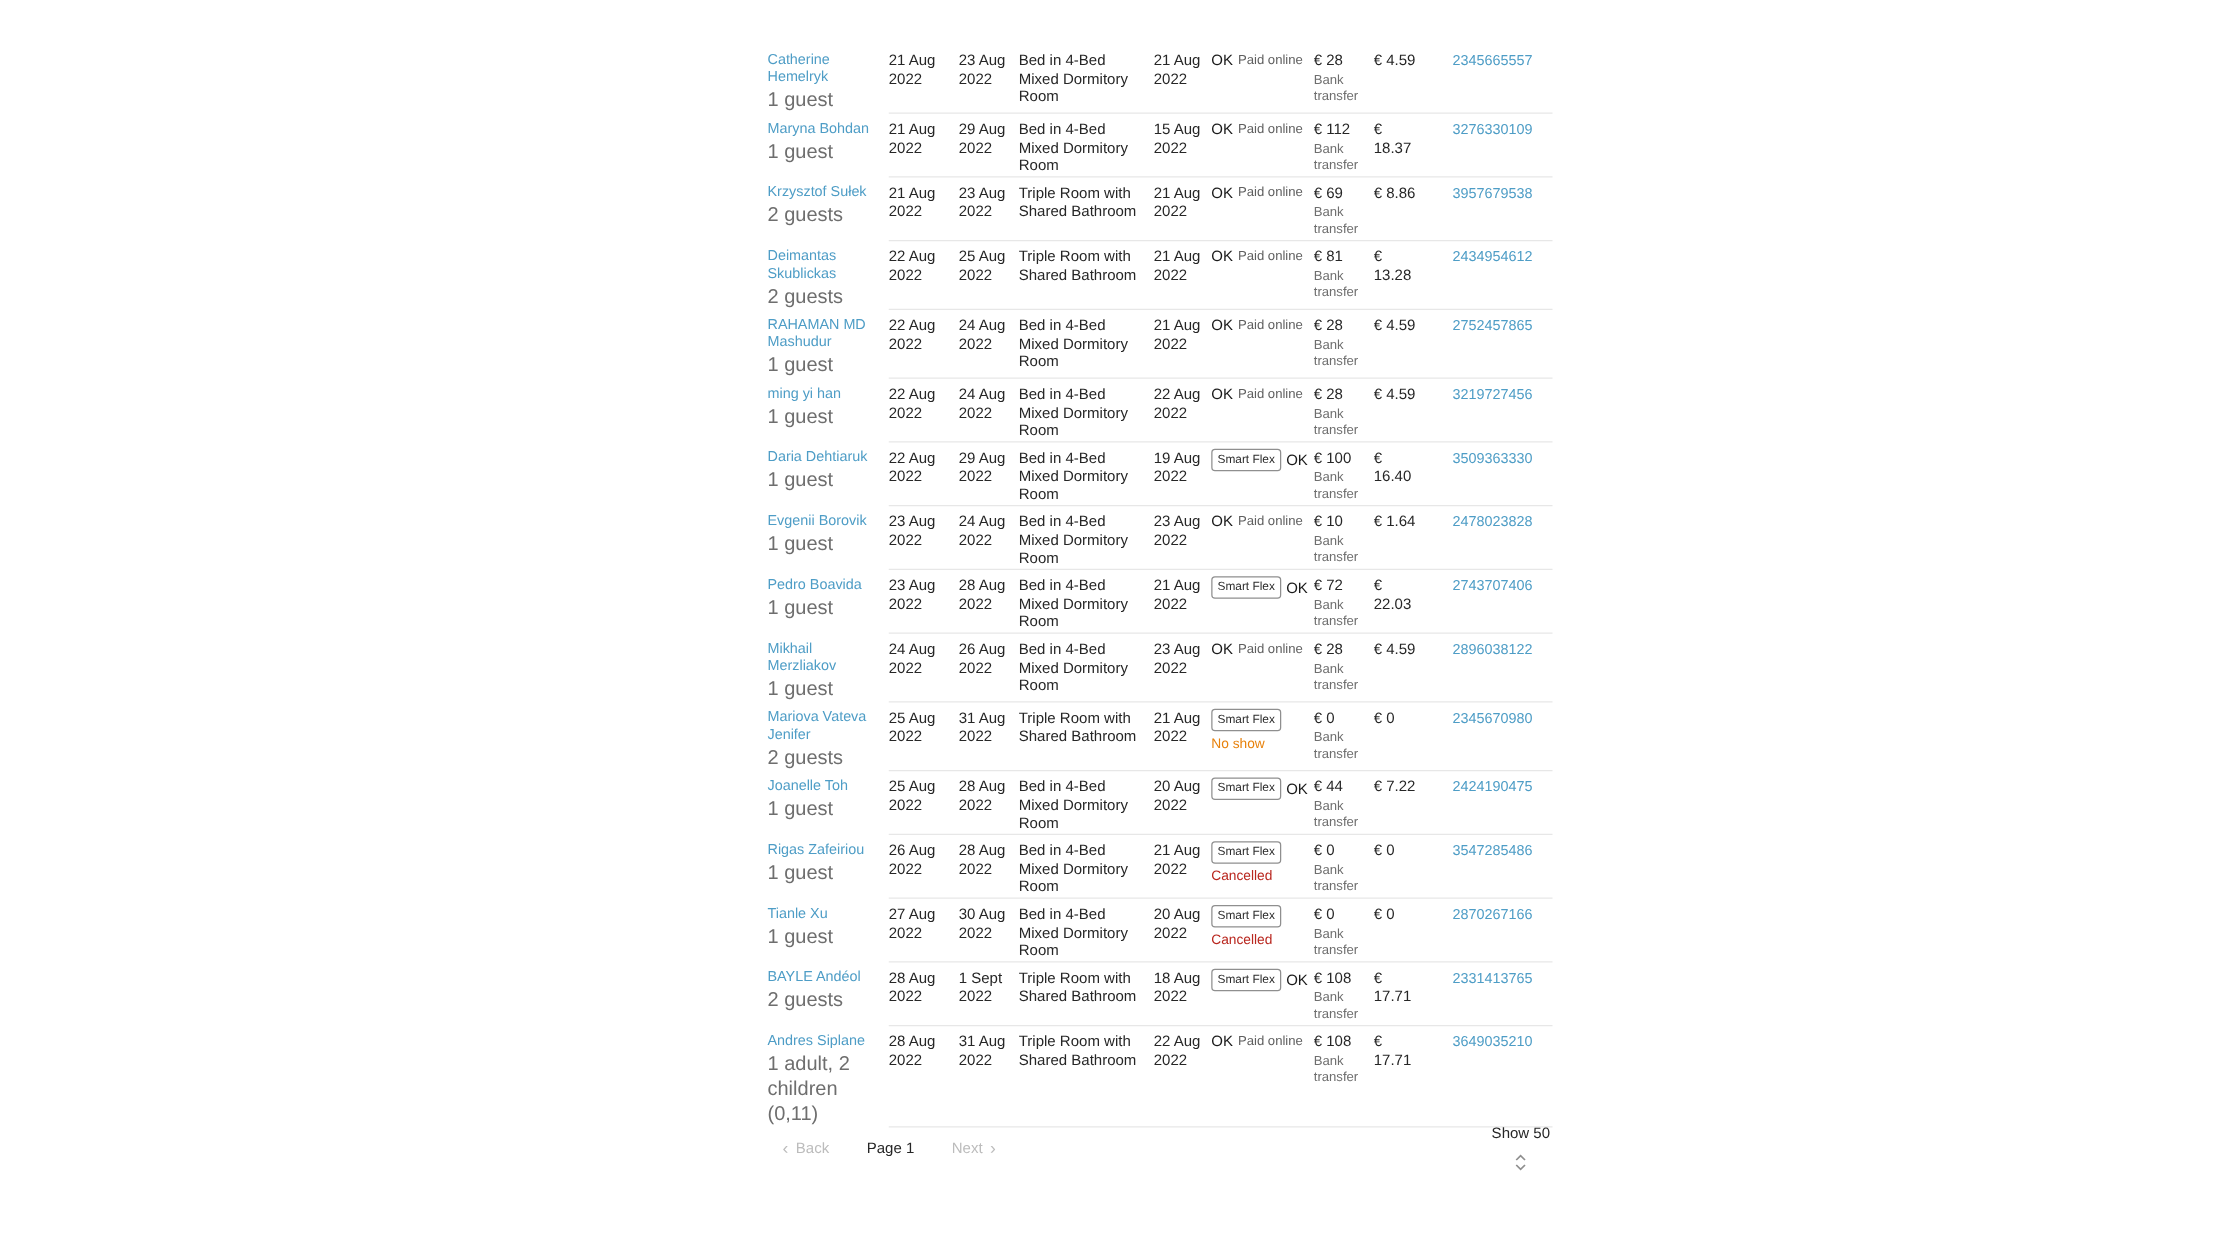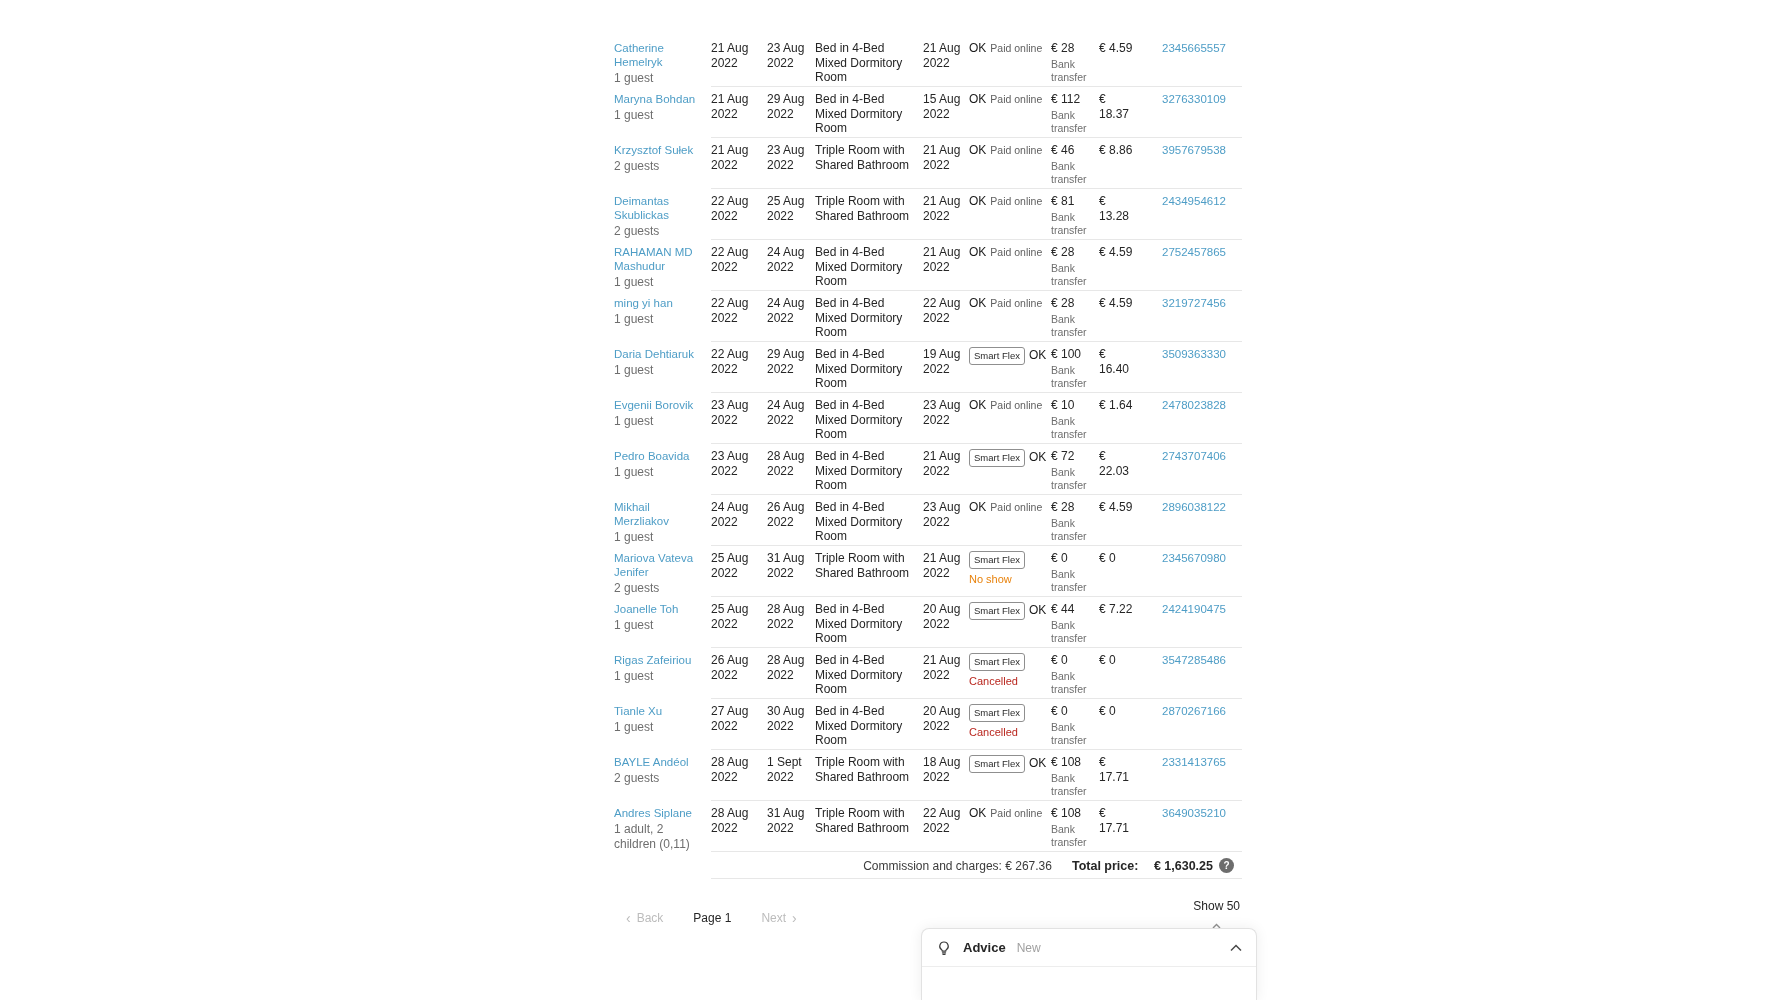--- a/index.html
+++ b/index.html
@@ -7,21 +7,21 @@
         font-family:"Liberation Sans",sans-serif;color:#262626;margin-left:26px;}
 
   
   .resv-table{position:absolute;left:588px;top:36px;width:628px;}
   .row{display:grid;grid-template-columns:97px 56px 48px 108px 46px 82px 48px 46px 1fr;
        min-height:51px;position:relative;padding-top:5px;box-sizing:border-box;
        font-size:12px;line-height:1.22;}
   .row::after{content:"";position:absolute;left:97px;right:0;bottom:0;height:1px;background:#e7e7e7;}
   .cell{padding-right:6px;box-sizing:border-box;}
   .guest-name{display:block;color:#4e9dc6;text-decoration:none;font-size:11.5px;cursor:pointer;}
-  .sub{color:#6e6e6e;font-size:12px;margin-top:2px;line-height:1.25;}
+  .sub{color:#6e6e6e;font-size:16px;margin-top:2px;line-height:1.25;}
   .status-line{display:flex;align-items:center;gap:4px;white-space:nowrap;}
   .badge{font-size:9.5px;border:1px solid #8f8f8f;border-radius:3px;padding:2px 4px;color:#2b2b2b;background:#fff;}
   .ok{font-weight:normal;font-size:12px;color:#1a1a1a;}
   .paid{font-size:10.5px;color:#5f5f5f;}
   .substatus{font-weight:normal;font-size:11px;margin-top:4px;}
   .substatus.noshow{color:#e8820c;}
   .substatus.cancelled{color:#b9271f;}
   .payment{color:#6e6e6e;font-size:10.5px;margin-top:2px;line-height:1.3;}
   .bookno{text-align:right;padding-right:16px;}
   .bookno a{color:#4e9dc6;text-decoration:none;font-size:11.5px;cursor:pointer;}
@@ -129,21 +129,21 @@
     <div class="cell">21 Aug 2022</div>
     <div class="cell">
       <div class="status-line">
 
         <span class="ok">OK</span>
         <span class="paid">Paid online</span>
       </div>
 
     </div>
     <div class="cell">
-      <div>€ 46</div>
+      <div>€ 69</div>
       <div class="payment">Bank transfer</div>
     </div>
     <div class="cell">€ 8.86</div>
     <div class="cell bookno">
       <a>3957679538</a>
     </div>
   </div>
 
   <div class="row">
     <div class="cell">
@@ -487,24 +487,20 @@
       <div>€ 108</div>
       <div class="payment">Bank transfer</div>
     </div>
     <div class="cell">€ 17.71</div>
     <div class="cell bookno">
       <a>3649035210</a>
     </div>
   </div>
 </div>
 
-    <div class="summary-row">
-      <span class="summary-plain"><span>Commission and charges:</span>&nbsp;<span>€ 267.36</span></span>
-      <span class="summary-total"><span>Total price:</span>&nbsp;<span>€ 1,630.25</span><span class="help-icon">?</span></span>
-    </div>
   </div>
 
   <div class="pagination">
     <span class="pag-btn pag-back">
         <span class="pag-chev">‹</span>
         <span>Back</span>
       </span>
     <span class="pag-page">Page 1</span>
     <span class="pag-btn pag-next">
         <span>Next</span>
@@ -514,31 +510,13 @@
       <span>Show 50</span>
       <span class="icon">
         <svg width="9" height="14" viewBox="0 0 9 14">
             <polyline points="1,5 4.5,1.5 8,5" fill="none" stroke="#8f8f8f" stroke-width="1.4"></polyline>
             <polyline points="1,9 4.5,12.5 8,9" fill="none" stroke="#8f8f8f" stroke-width="1.4"></polyline>
           </svg>
       </span>
     </span>
   </div>
 
-  <div class="advice-card">
-    <div class="advice-header">
-      <span class="icon">
-        <svg width="16" height="16" viewBox="0 0 24 24" fill="none" stroke="#3c3c3c" stroke-width="1.8" stroke-linecap="round">
-          <path d="M12 3a6.3 6.3 0 0 0-3.9 11.3c.8.7 1.4 1.5 1.4 2.4h5c0-.9.6-1.7 1.4-2.4A6.3 6.3 0 0 0 12 3z"></path>
-          <path d="M9.7 19.4h4.6"></path>
-            <path d="M10.5 21.6h3"></path>
-        </svg>
-      </span>
-      <span class="advice-title">Advice</span>
-      <span class="advice-new">New</span>
-      <span class="advice-chevron icon">
-        <svg width="12" height="8" viewBox="0 0 12 8">
-            <polyline points="1,6.5 6,1.5 11,6.5" fill="none" stroke="#4a4a4a" stroke-width="1.5"></polyline>
-          </svg>
-      </span>
-    </div>
-  </div>
 </div>
 
 </body></html>

